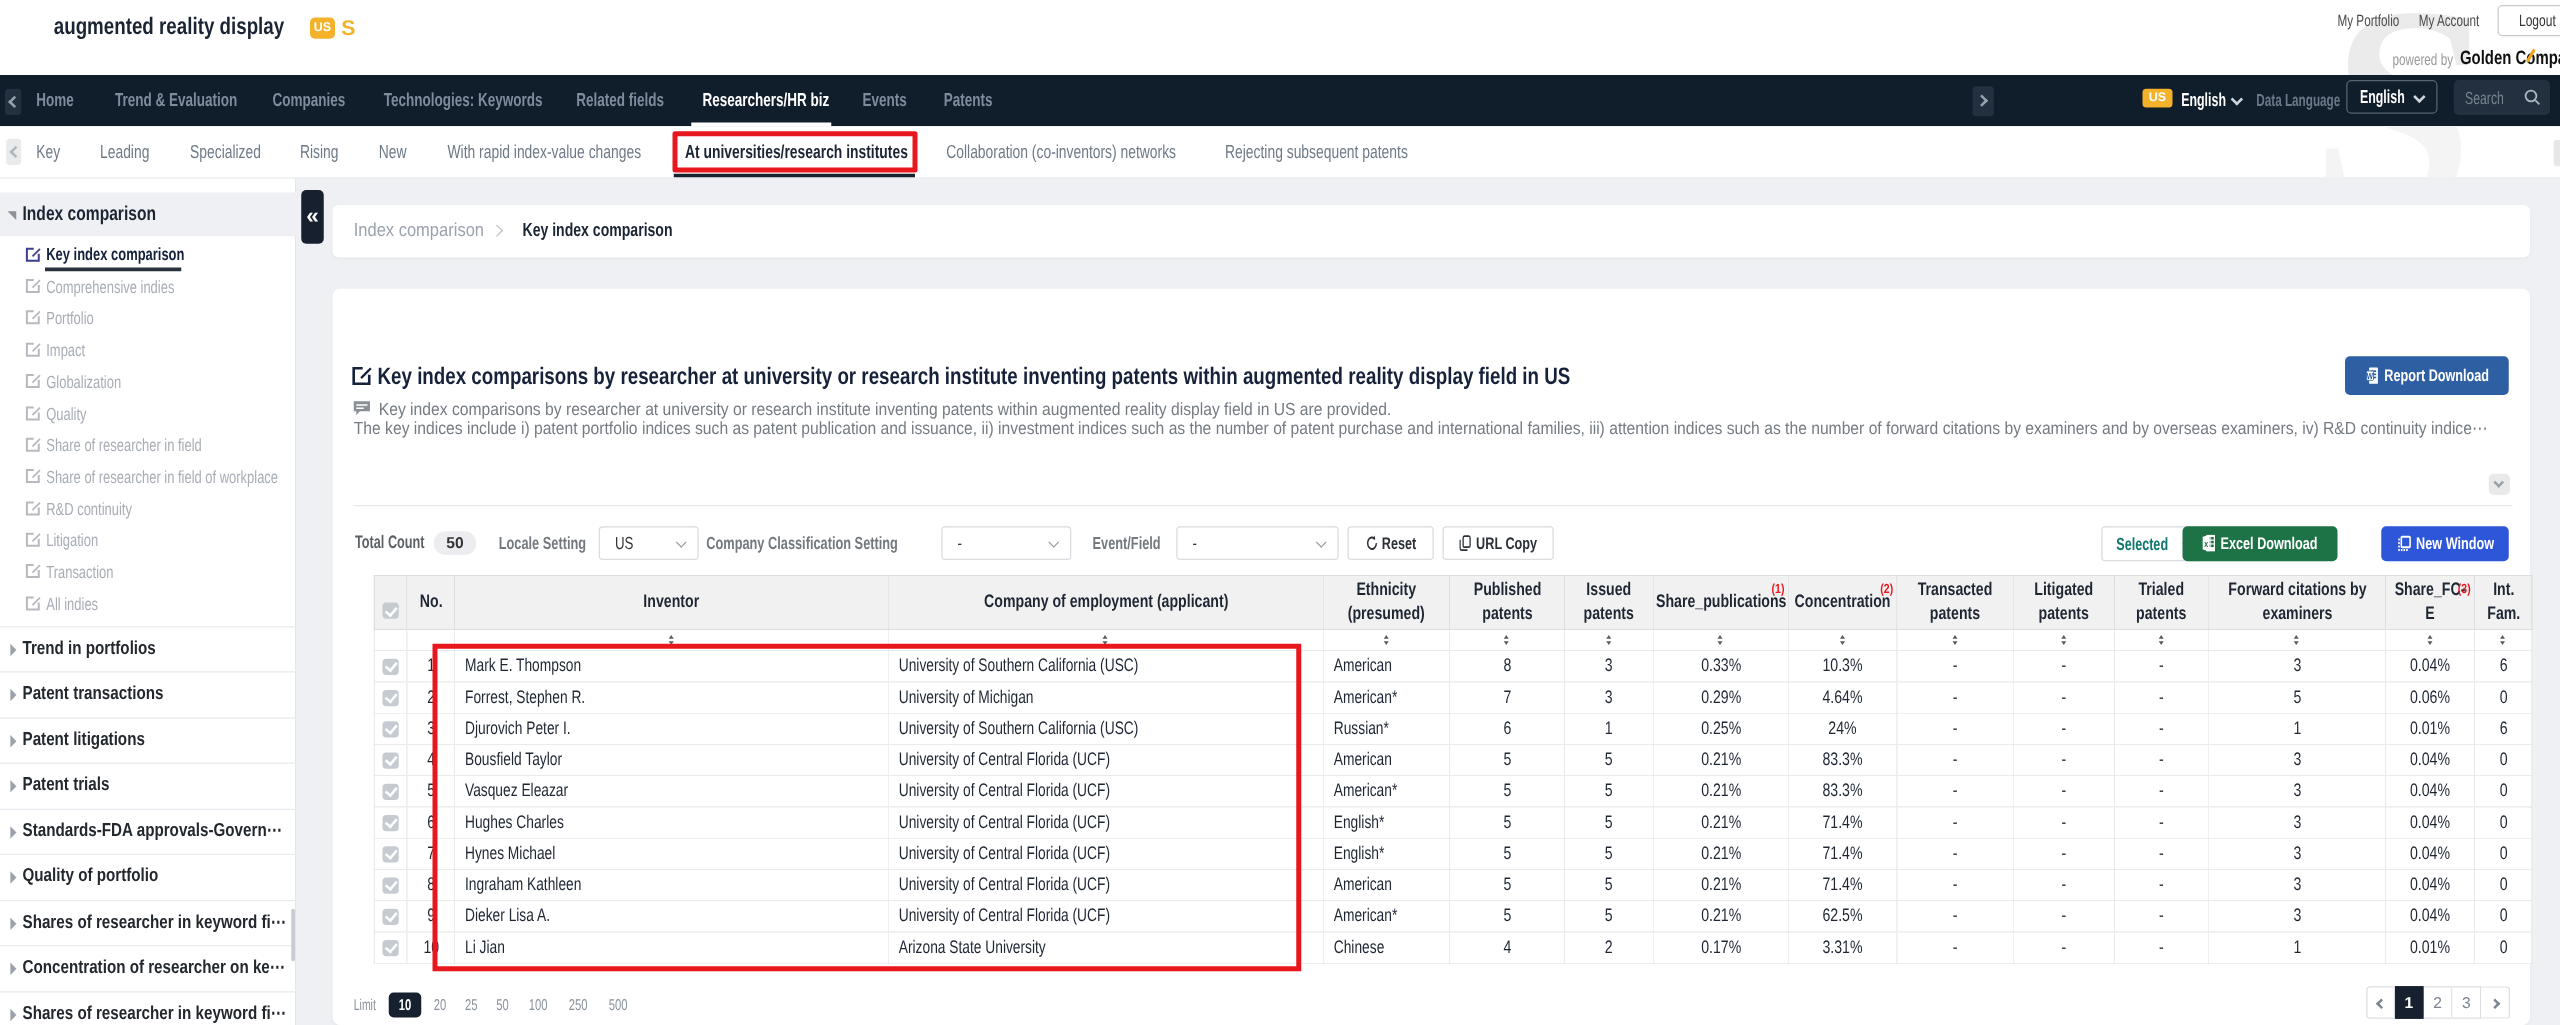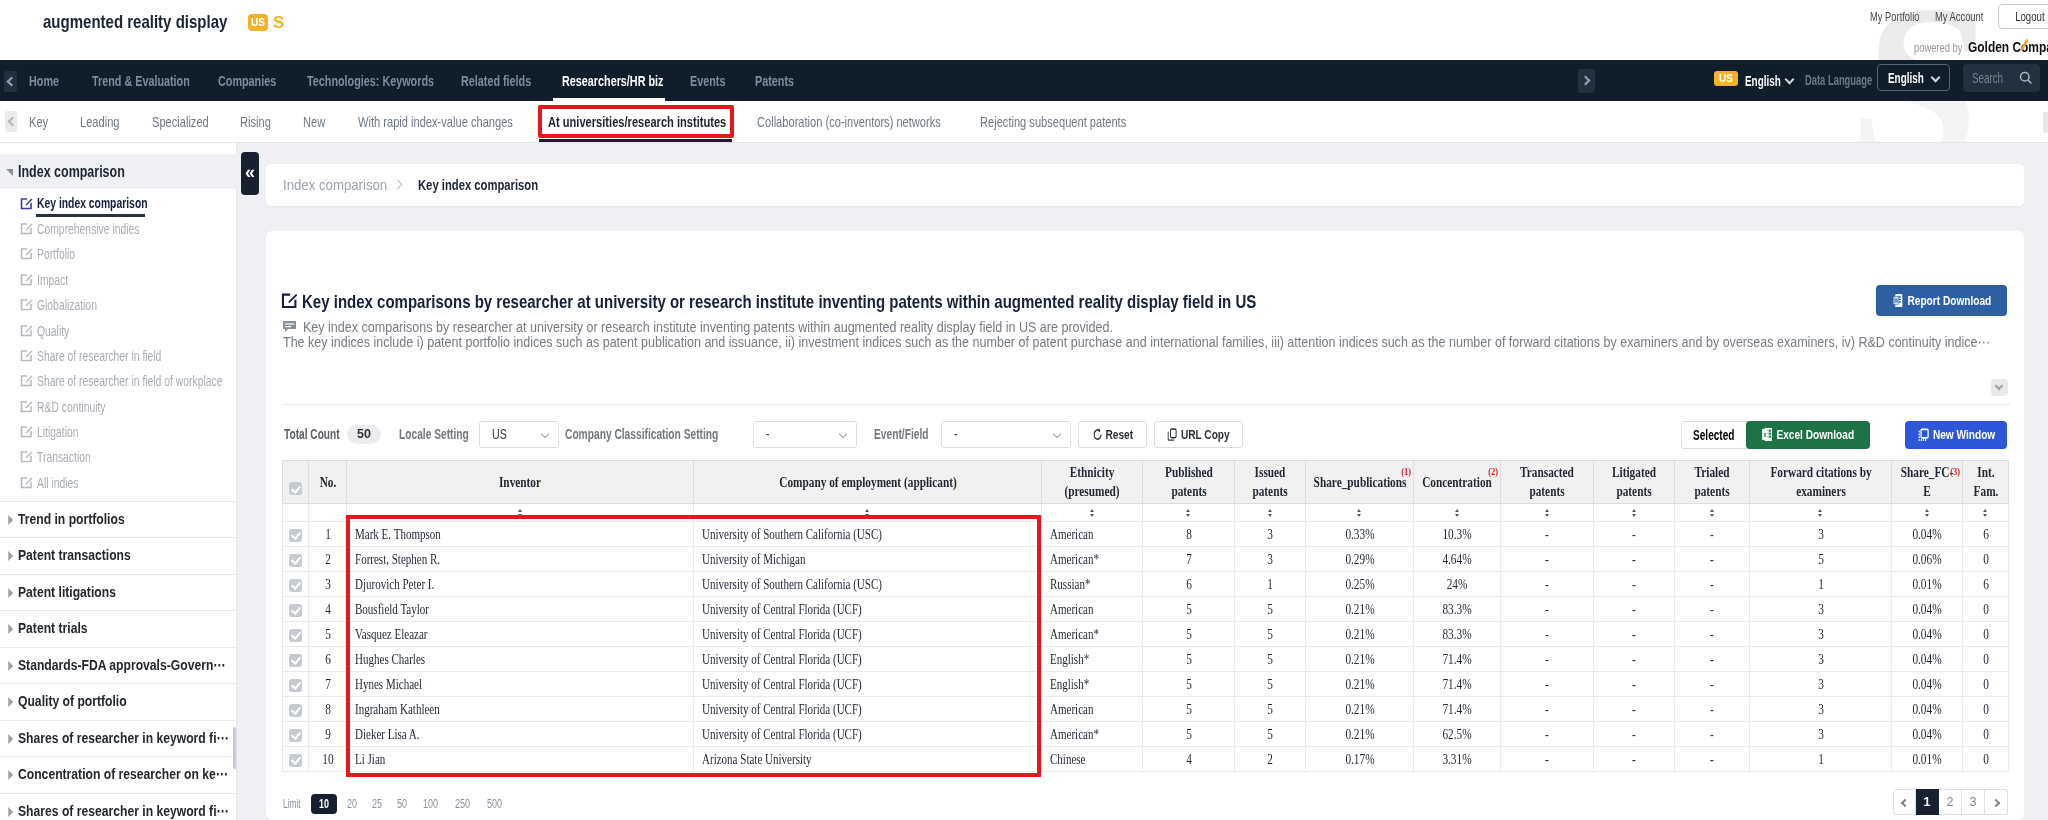--- a/index.html
+++ b/index.html
@@ -80,29 +80,29 @@
 #cdiv{position:absolute;left:17px;top:173px;width:1727px;border-top:1px solid #e8e8e8;}
 
 .ctl-label{position:absolute;top:190px;height:27px;line-height:27px;font-size:14px;color:#73797f;font-weight:bold;transform:scaleX(.73);transform-origin:0 50%;white-space:nowrap;}
 #tc-label{position:absolute;left:18px;top:190px;height:27px;line-height:27px;font-size:14.5px;color:#5c6166;font-weight:bold;transform:scaleX(.70);transform-origin:0 50%;}
 #tc-pill{position:absolute;left:81px;top:194px;width:34px;height:19px;background:#ededf1;border-radius:10px;font-size:12.5px;font-weight:bold;color:#333;text-align:center;line-height:19px;}
 .sel{position:absolute;top:190px;height:27px;border:1px solid #d9dce0;border-radius:3px;background:#fff;font-size:14px;color:#333;line-height:25px;}
 .sel b{display:inline-block;font-weight:normal;transform:scaleX(.76);transform-origin:0 50%;margin-left:12px;}
 .sel .c{position:absolute;right:10px;top:9px;width:6px;height:6px;border-right:1.6px solid #9aa0a6;border-bottom:1.6px solid #9aa0a6;transform:rotate(45deg);}
 .btn{position:absolute;top:190px;height:27px;border:1px solid #d9dce0;border-radius:3px;background:#fff;font-size:13.5px;font-weight:bold;color:#2c3138;text-align:center;line-height:25px;}
 .btn span{display:inline-block;transform:scaleX(.75);white-space:nowrap;}
-#selbox{position:absolute;left:1415px;top:190px;width:83px;height:28px;border:1px solid #d9dce0;border-radius:3px;background:#fff;font-size:14px;font-weight:bold;color:#000000;line-height:26px;}
+#selbox{position:absolute;left:1415px;top:190px;width:83px;height:28px;border:1px solid #d9dce0;border-radius:3px;background:#fff;font-size:14px;font-weight:bold;color:#0f766e;line-height:26px;}
 #selbox b{display:inline-block;transform:scaleX(.72);transform-origin:0 50%;margin-left:11px;}
 #selbox .c{position:absolute;right:10px;top:10px;width:6px;height:6px;border-right:1.6px solid #9aa0a6;border-bottom:1.6px solid #9aa0a6;transform:rotate(45deg);}
 #excel{position:absolute;left:1480px;top:190px;width:124px;height:28px;background:#1e7346;border-radius:4px;color:#fff;font-size:13.5px;font-weight:bold;text-align:center;line-height:28px;}
 #newwin{position:absolute;left:1639px;top:190px;width:102px;height:28px;background:#2e56d8;border-radius:4px;color:#fff;font-size:13.5px;font-weight:bold;text-align:center;line-height:28px;}
 #excel span,#newwin span{display:inline-block;transform:scaleX(.75);white-space:nowrap;}
 #excel svg,#newwin svg{vertical-align:-3px;margin-right:5px;}
 
-#tbl{position:absolute;left:16px;top:229px;border-collapse:collapse;table-layout:fixed;width:1726px;font-size:14.5px;color:#1e2633;font-family:Liberation Serif, serif;}
+#tbl{position:absolute;left:33px;top:229px;border-collapse:collapse;table-layout:fixed;width:1726px;font-size:14.5px;color:#1e2633;}
 #tbl th{background:#f1f1f2;border:1px solid #dcdddf;font-size:14.5px;font-weight:bold;color:#1e2633;padding:0;line-height:19px;position:relative;}
 #tbl th .X{position:absolute;left:50%;top:50%;transform:translate(-50%,-50%) scaleX(.78);text-align:center;}
 #tbl td{position:relative;}
 #tbl th .cb{margin-top:13px;}
 #tbl td.c .X{position:absolute;left:50%;top:50%;transform:translate(-50%,-50%) scaleX(.78);}
 #tbl td.l .L{position:absolute;left:8px;top:50%;transform:translateY(-50%) scaleX(.76);transform-origin:0 50%;}
 #tbl td{border:1px solid #e9eaec;padding:0 8px;background:#fff;height:25px;font-size:14.5px;}
 #tbl tr.srt td{height:11px;text-align:center;padding:0;}
 #tbl td.l{text-align:right;}
 #tbl td.c{text-align:center;padding:0 2px;}

